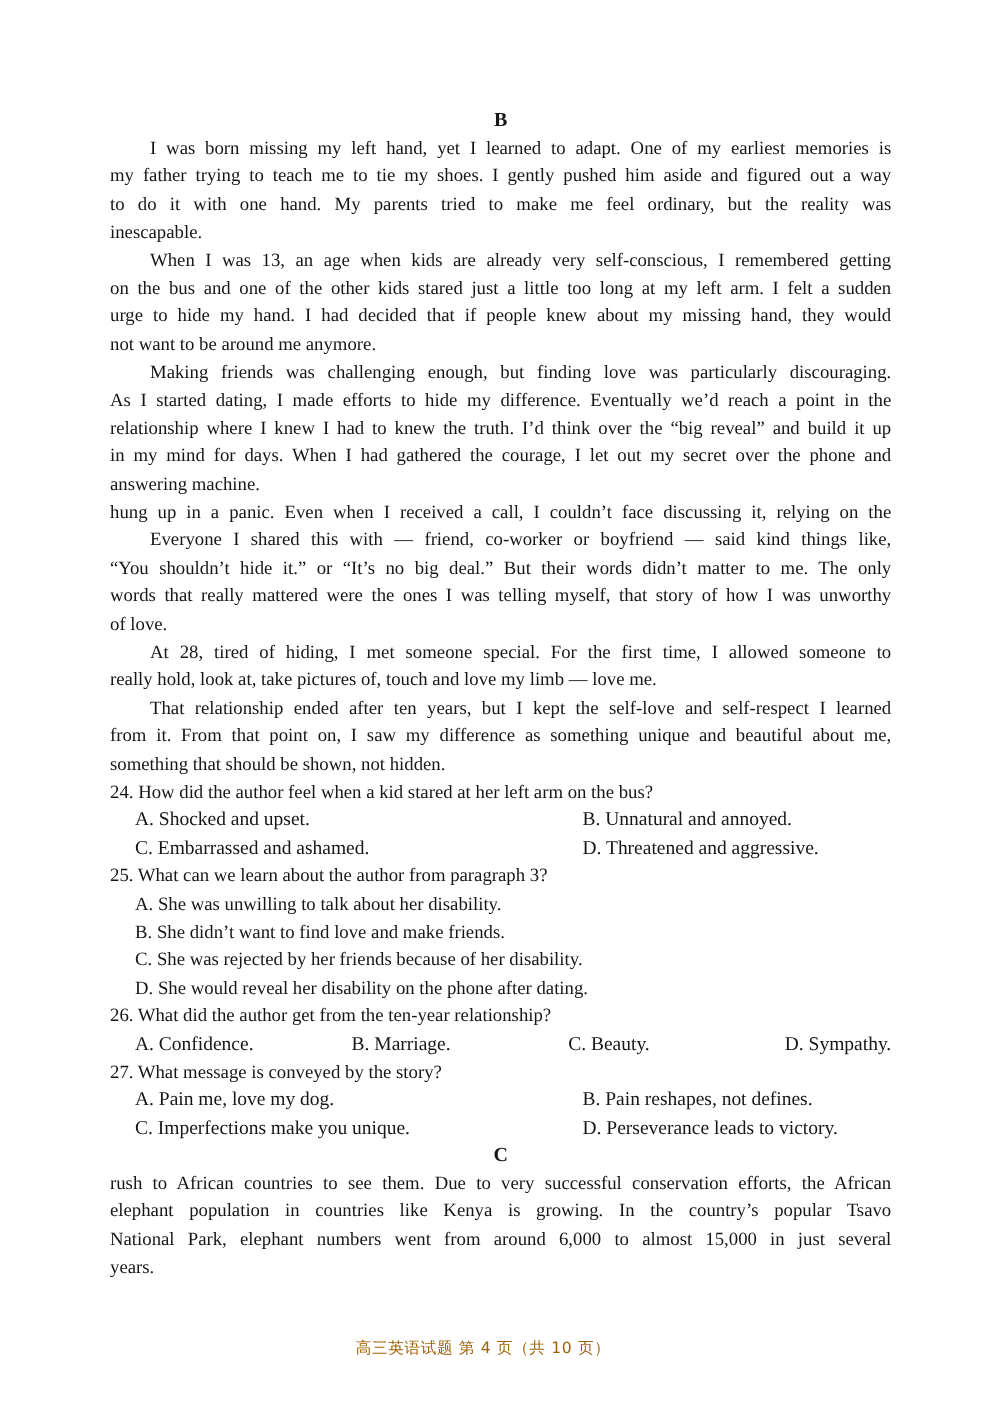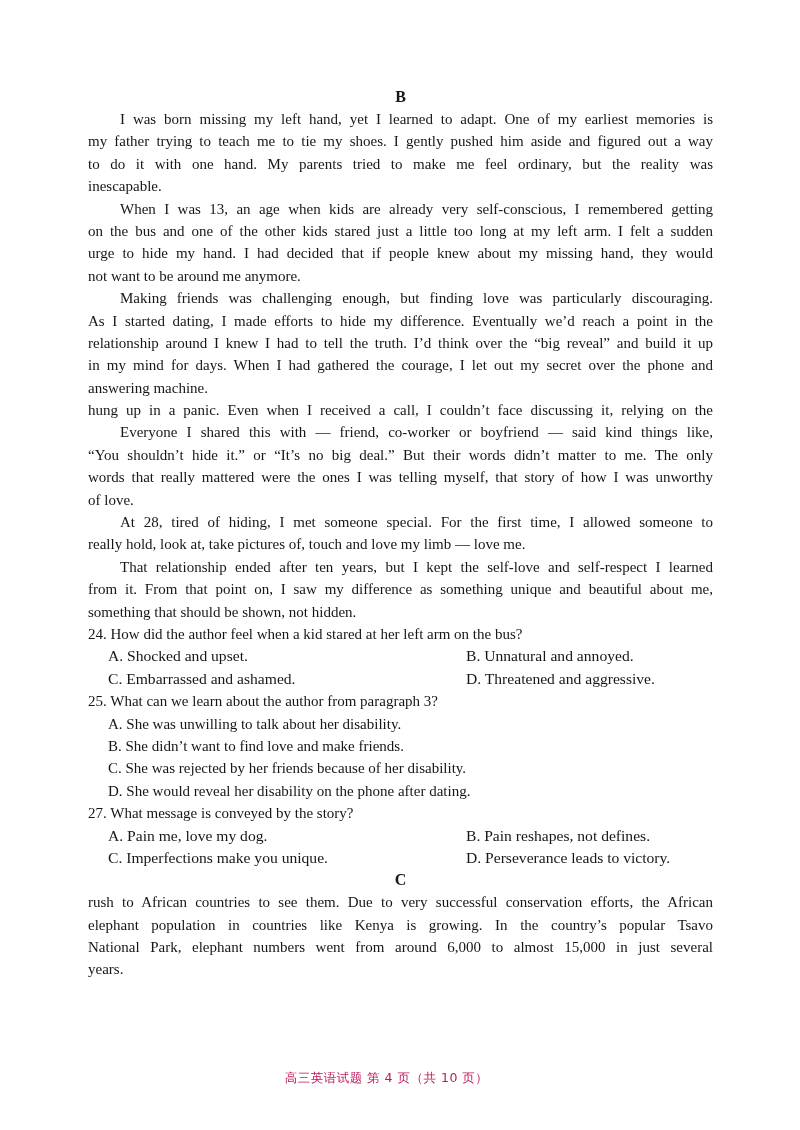--- a/index.html
+++ b/index.html
@@ -9,21 +9,21 @@
     .heading { text-align: center; font-weight: bold; font-size: 16px; height: 22px; line-height: 22px; }
     .line { font-size: 15px; line-height: 22.4px; height: 22.4px; white-space: nowrap; }
     .justify { text-align: justify; text-align-last: justify; }
     .indent { padding-left: 32px; }
     .opt-row { display: flex; font-size: 15.6px; line-height: 22.4px; height: 22.4px; padding-left: 20px; white-space: nowrap; gap: 32px; }
     .opt-half { width: 326px; }
     .opt-q { width: 163px; }
     .opt-q.last { width: auto; }
     .single { padding-left: 20px; }
     .footer { position: absolute; left: 0; width: 773px; top: 1070px; text-align: center;
-              font-size: 12.5px; color: #be185d; font-family: "DejaVu Sans", sans-serif; letter-spacing: 0.5px; }
+              font-size: 12.5px; color: #a16207; font-family: "DejaVu Sans", sans-serif; letter-spacing: 0.5px; }
   </style>
 </head>
 <body>
 
 <div class="page">
   <div class="heading">B</div>
 
   <div>
     <div class="line justify indent">I was born missing my left hand, yet I learned to adapt. One of my earliest memories is</div>
     <div class="line justify">my father trying to teach me to tie my shoes. I gently pushed him aside and figured out a way</div>
@@ -34,21 +34,21 @@
   <div>
     <div class="line justify indent">When I was 13, an age when kids are already very self-conscious, I remembered getting</div>
     <div class="line justify">on the bus and one of the other kids stared just a little too long at my left arm. I felt a sudden</div>
     <div class="line justify">urge to hide my hand. I had decided that if people knew about my missing hand, they would</div>
     <div class="line">not want to be around me anymore.</div>
   </div>
 
   <div>
     <div class="line justify indent">Making friends was challenging enough, but finding love was particularly discouraging.</div>
     <div class="line justify">As I started dating, I made efforts to hide my difference. Eventually we’d reach a point in the</div>
-    <div class="line justify">relationship around I knew I had to tell the truth. I’d think over the “big reveal” and build it up</div>
+    <div class="line justify">relationship where I knew I had to knew the truth. I’d think over the “big reveal” and build it up</div>
     <div class="line justify">in my mind for days. When I had gathered the courage, I let out my secret over the phone and</div>
     <div class="line">answering machine.</div>
     <div class="line justify">hung up in a panic. Even when I received a call, I couldn’t face discussing it, relying on the</div>
   </div>
 
   <div>
     <div class="line justify indent">Everyone I shared this with — friend, co-worker or boyfriend — said kind things like,</div>
     <div class="line justify">“You shouldn’t hide it.” or “It’s no big deal.” But their words didn’t matter to me. The only</div>
     <div class="line justify">words that really mattered were the ones I was telling myself, that story of how I was unworthy</div>
     <div class="line">of love.</div>
@@ -78,20 +78,29 @@
   </div>
 
   <div>
     <div class="line">25. What can we learn about the author from paragraph 3?</div>
     <div class="line single">A. She was unwilling to talk about her disability.</div>
     <div class="line single">B. She didn’t want to find love and make friends.</div>
     <div class="line single">C. She was rejected by her friends because of her disability.</div>
     <div class="line single">D. She would reveal her disability on the phone after dating.</div>
   </div>
 
+  <div>
+    <div class="line">26. What did the author get from the ten-year relationship?</div>
+    <div class="opt-row">
+      <span class="opt-q">A. Confidence.</span>
+      <span class="opt-q">B. Marriage.</span>
+      <span class="opt-q">C. Beauty.</span>
+      <span class="opt-q last">D. Sympathy.</span>
+    </div>
+  </div>
 
   <div>
     <div class="line">27. What message is conveyed by the story?</div>
     <div class="opt-row">
       <span class="opt-half">A. Pain me, love my dog.</span>
       <span>B. Pain reshapes, not defines.</span>
     </div>
     <div class="opt-row">
       <span class="opt-half">C. Imperfections make you unique.</span>
       <span>D. Perseverance leads to victory.</span>

